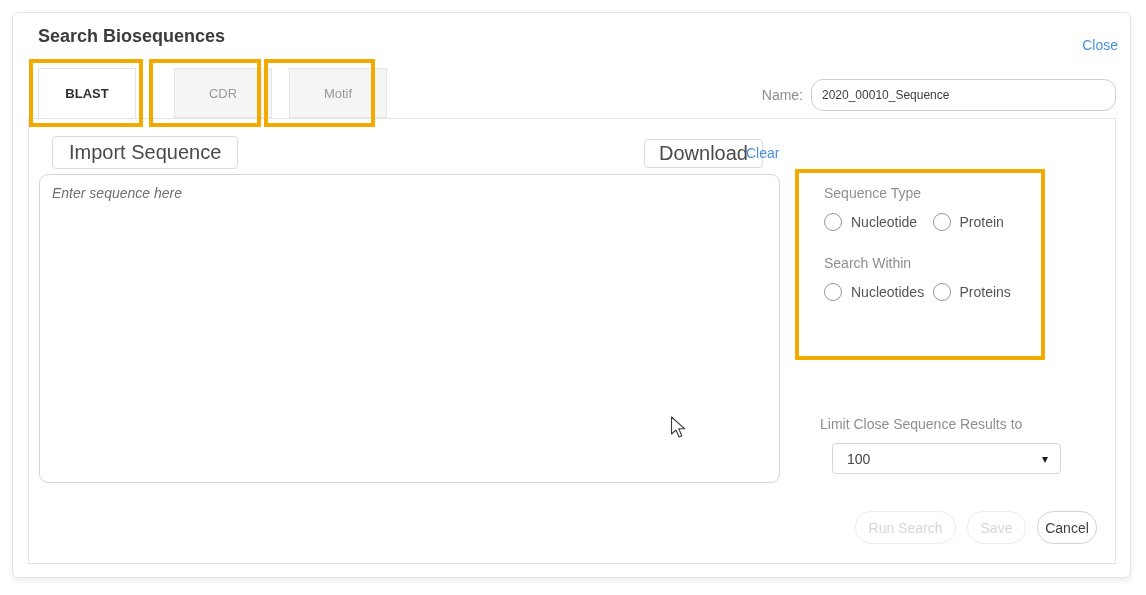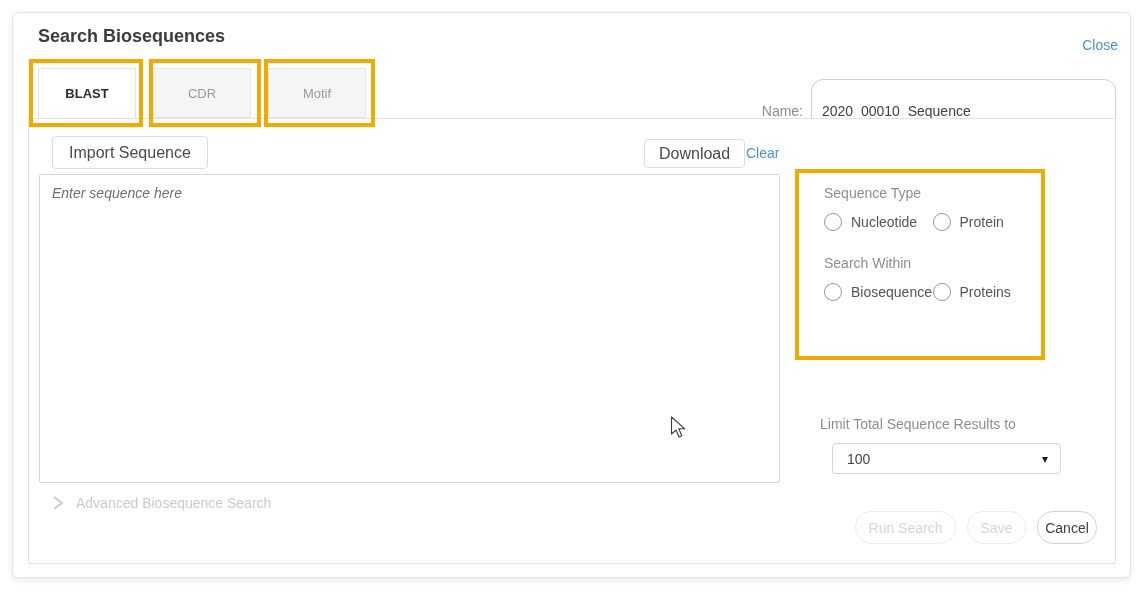--- a/index.html
+++ b/index.html
@@ -15,40 +15,40 @@
   }
   .abs{position:absolute;box-sizing:border-box;}
   .title{left:25px;top:13px;font-size:18px;font-weight:bold;color:#3c3c3c;}
   .close-link{right:12px;top:24px;font-size:14px;color:var(--link);cursor:pointer;}
 
   
   .tab{top:55px;width:98px;height:50px;line-height:50px;text-align:center;
        font-size:13px;z-index:2;}
   .tab.active{background:#fff;border:1px solid #e3e3e3;border-bottom:none;
        font-weight:bold;color:#2f2f2f;}
-  .tab.inactive{background:#f5f5f5;border:1px solid #e6e6e6;color:#9a9a9a;}
+  .tab.inactive{background:#f5f5f5;border:1px solid #e6e6e6;color:#9a9a9a;margin-left:21px;}
   .hl{border:4px solid var(--highlight);z-index:3;pointer-events:none;background:transparent;}
   .hl.tab-hl{top:46px;height:68px;}
 
   
   .name-row{top:66px;right:14px;display:flex;align-items:center;gap:8px;}
   .name-row label{font-size:14px;color:#8e8e8e;}
   .name-input{width:283px;height:30px;border:1px solid #cfcfcf;border-radius:12px;
-       padding:16px 10px;font-size:14px;color:#3f3f3f;font-family:inherit;outline:none;}
+       padding:0 10px;font-size:12px;color:#3f3f3f;font-family:inherit;outline:none;}
 
   
   .panel{left:15px;top:105px;width:1088px;height:446px;border:1px solid #e3e3e3;background:#fff;}
-  .btn{border:1px solid #dcdcdc;background:#fff;border-radius:4px;font-size:16px;
+  .btn{border:1px solid #dcdcdc;background:#fff;border-radius:4px;font-size:20px;
        color:#4a4a4a;font-family:inherit;cursor:pointer;}
   .btn-import{left:23px;top:17px;height:33px;padding:0 16px;}
   .btn-download{left:615px;top:20px;height:29px;padding:0 14px;}
   .clear-link{left:717px;top:26px;font-size:14px;color:var(--link);cursor:pointer;}
 
   .seq-area{left:10px;top:55px;width:741px;height:309px;border:1px solid #d6d6d6;
-       border-radius:2px;resize:none;font-family:inherit;font-size:14px;
+       border-radius:9px;resize:none;font-family:inherit;font-size:14px;
        font-style:italic;color:#6d28d9;padding:10px 12px;outline:none;}
   .seq-area::placeholder{color:#6f6f6f;font-style:italic;opacity:1;}
 
   
   .opts-hl{left:766px;top:50px;width:250px;height:191px;padding:12px 0 0 25px;}
   .group-label{font-size:14px;color:#8e8e8e;margin:0 0 12px 0;}
   .radio-row{display:flex;margin-bottom:24px;}
   .radio-item{display:flex;align-items:center;gap:9px;width:152px;cursor:pointer;}
   .radio-circle{width:16px;height:16px;border:1px solid #979797;border-radius:50%;
        background:#fff;flex:0 0 auto;}
@@ -111,41 +111,35 @@
         </div>
         <div class="radio-item">
           <span class="radio-circle"></span>
           <span class="rlabel">Protein</span>
         </div>
       </div>
       <div class="group-label">Search Within</div>
       <div class="radio-row">
         <div class="radio-item">
           <span class="radio-circle"></span>
-          <span class="rlabel">Biosequence</span>
+          <span class="rlabel">Nucleotides</span>
         </div>
         <div class="radio-item">
           <span class="radio-circle"></span>
           <span class="rlabel">Proteins</span>
         </div>
       </div>
     </div>
 
-    <div class="abs limit-label">Limit Total Sequence Results to</div>
+    <div class="abs limit-label">Limit Close Sequence Results to</div>
     <div class="abs dropdown">
       <span class="dval">100</span>
       <span class="caret">▾</span>
     </div>
 
-    <div class="abs advanced">
-      <svg class="chev" viewBox="0 0 12 14">
-        <polyline points="2,1 10,7 2,13" fill="none" stroke="#c9c9c9" stroke-width="1.8"></polyline>
-      </svg>
-      <span class="alabel">Advanced Biosequence Search</span>
-    </div>
 
     <div class="abs footer">
       <button class="btn-disabled btn-run" disabled="">Run Search</button>
       <button class="btn-disabled btn-save" disabled="">Save</button>
       <button class="btn-cancel">Cancel</button>
     </div>
   </div>
 </div>
 
 <svg class="abs cursor" width="18" height="24" viewBox="0 0 18 24">

